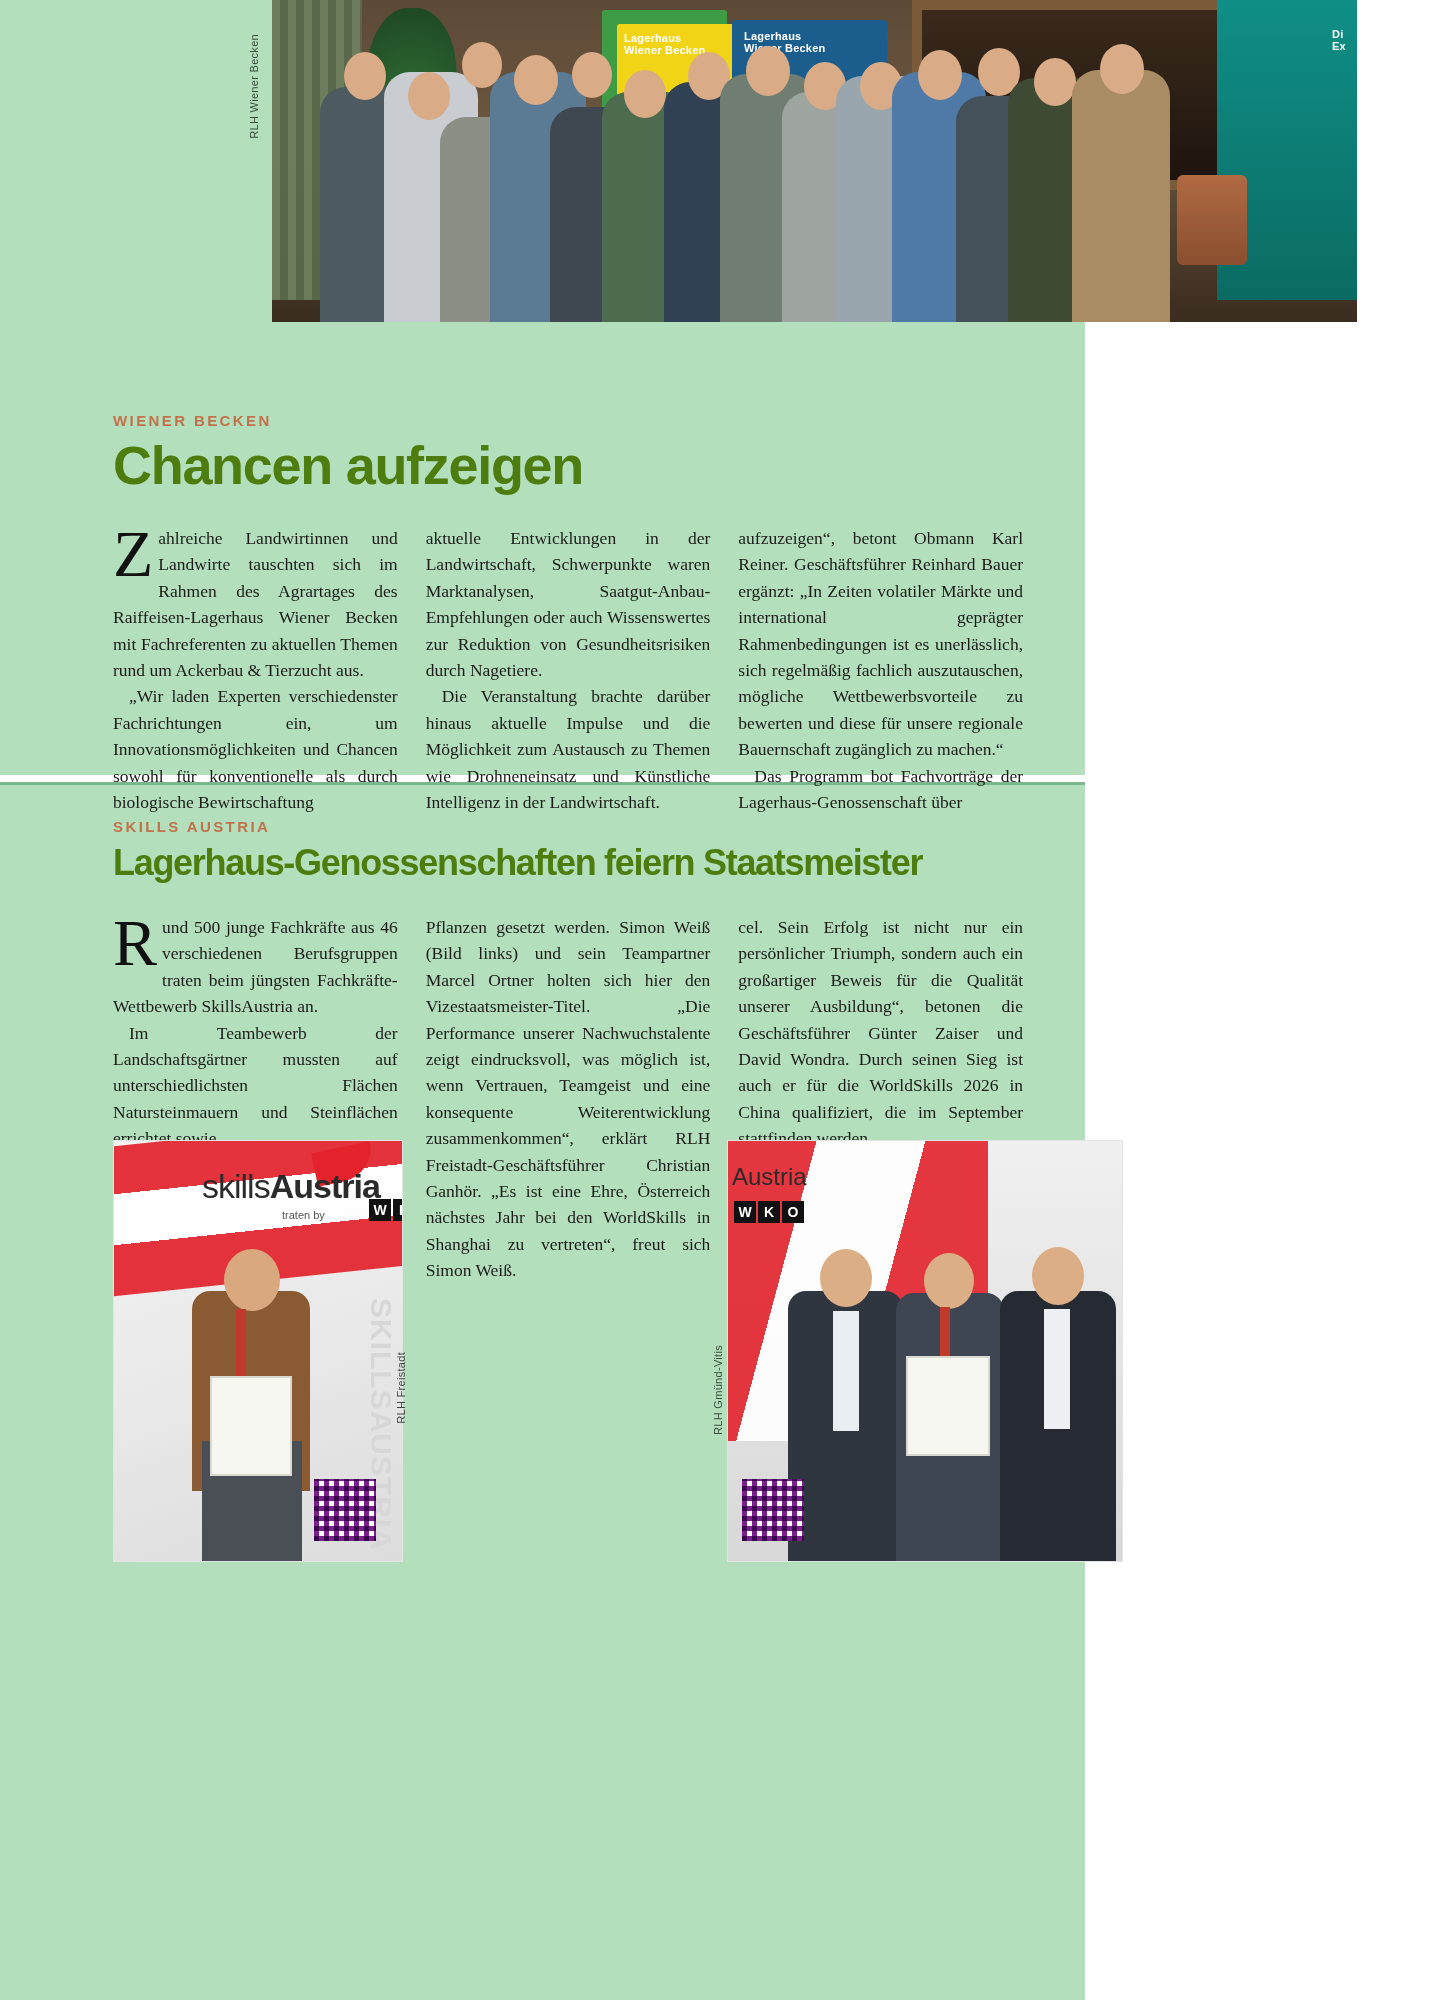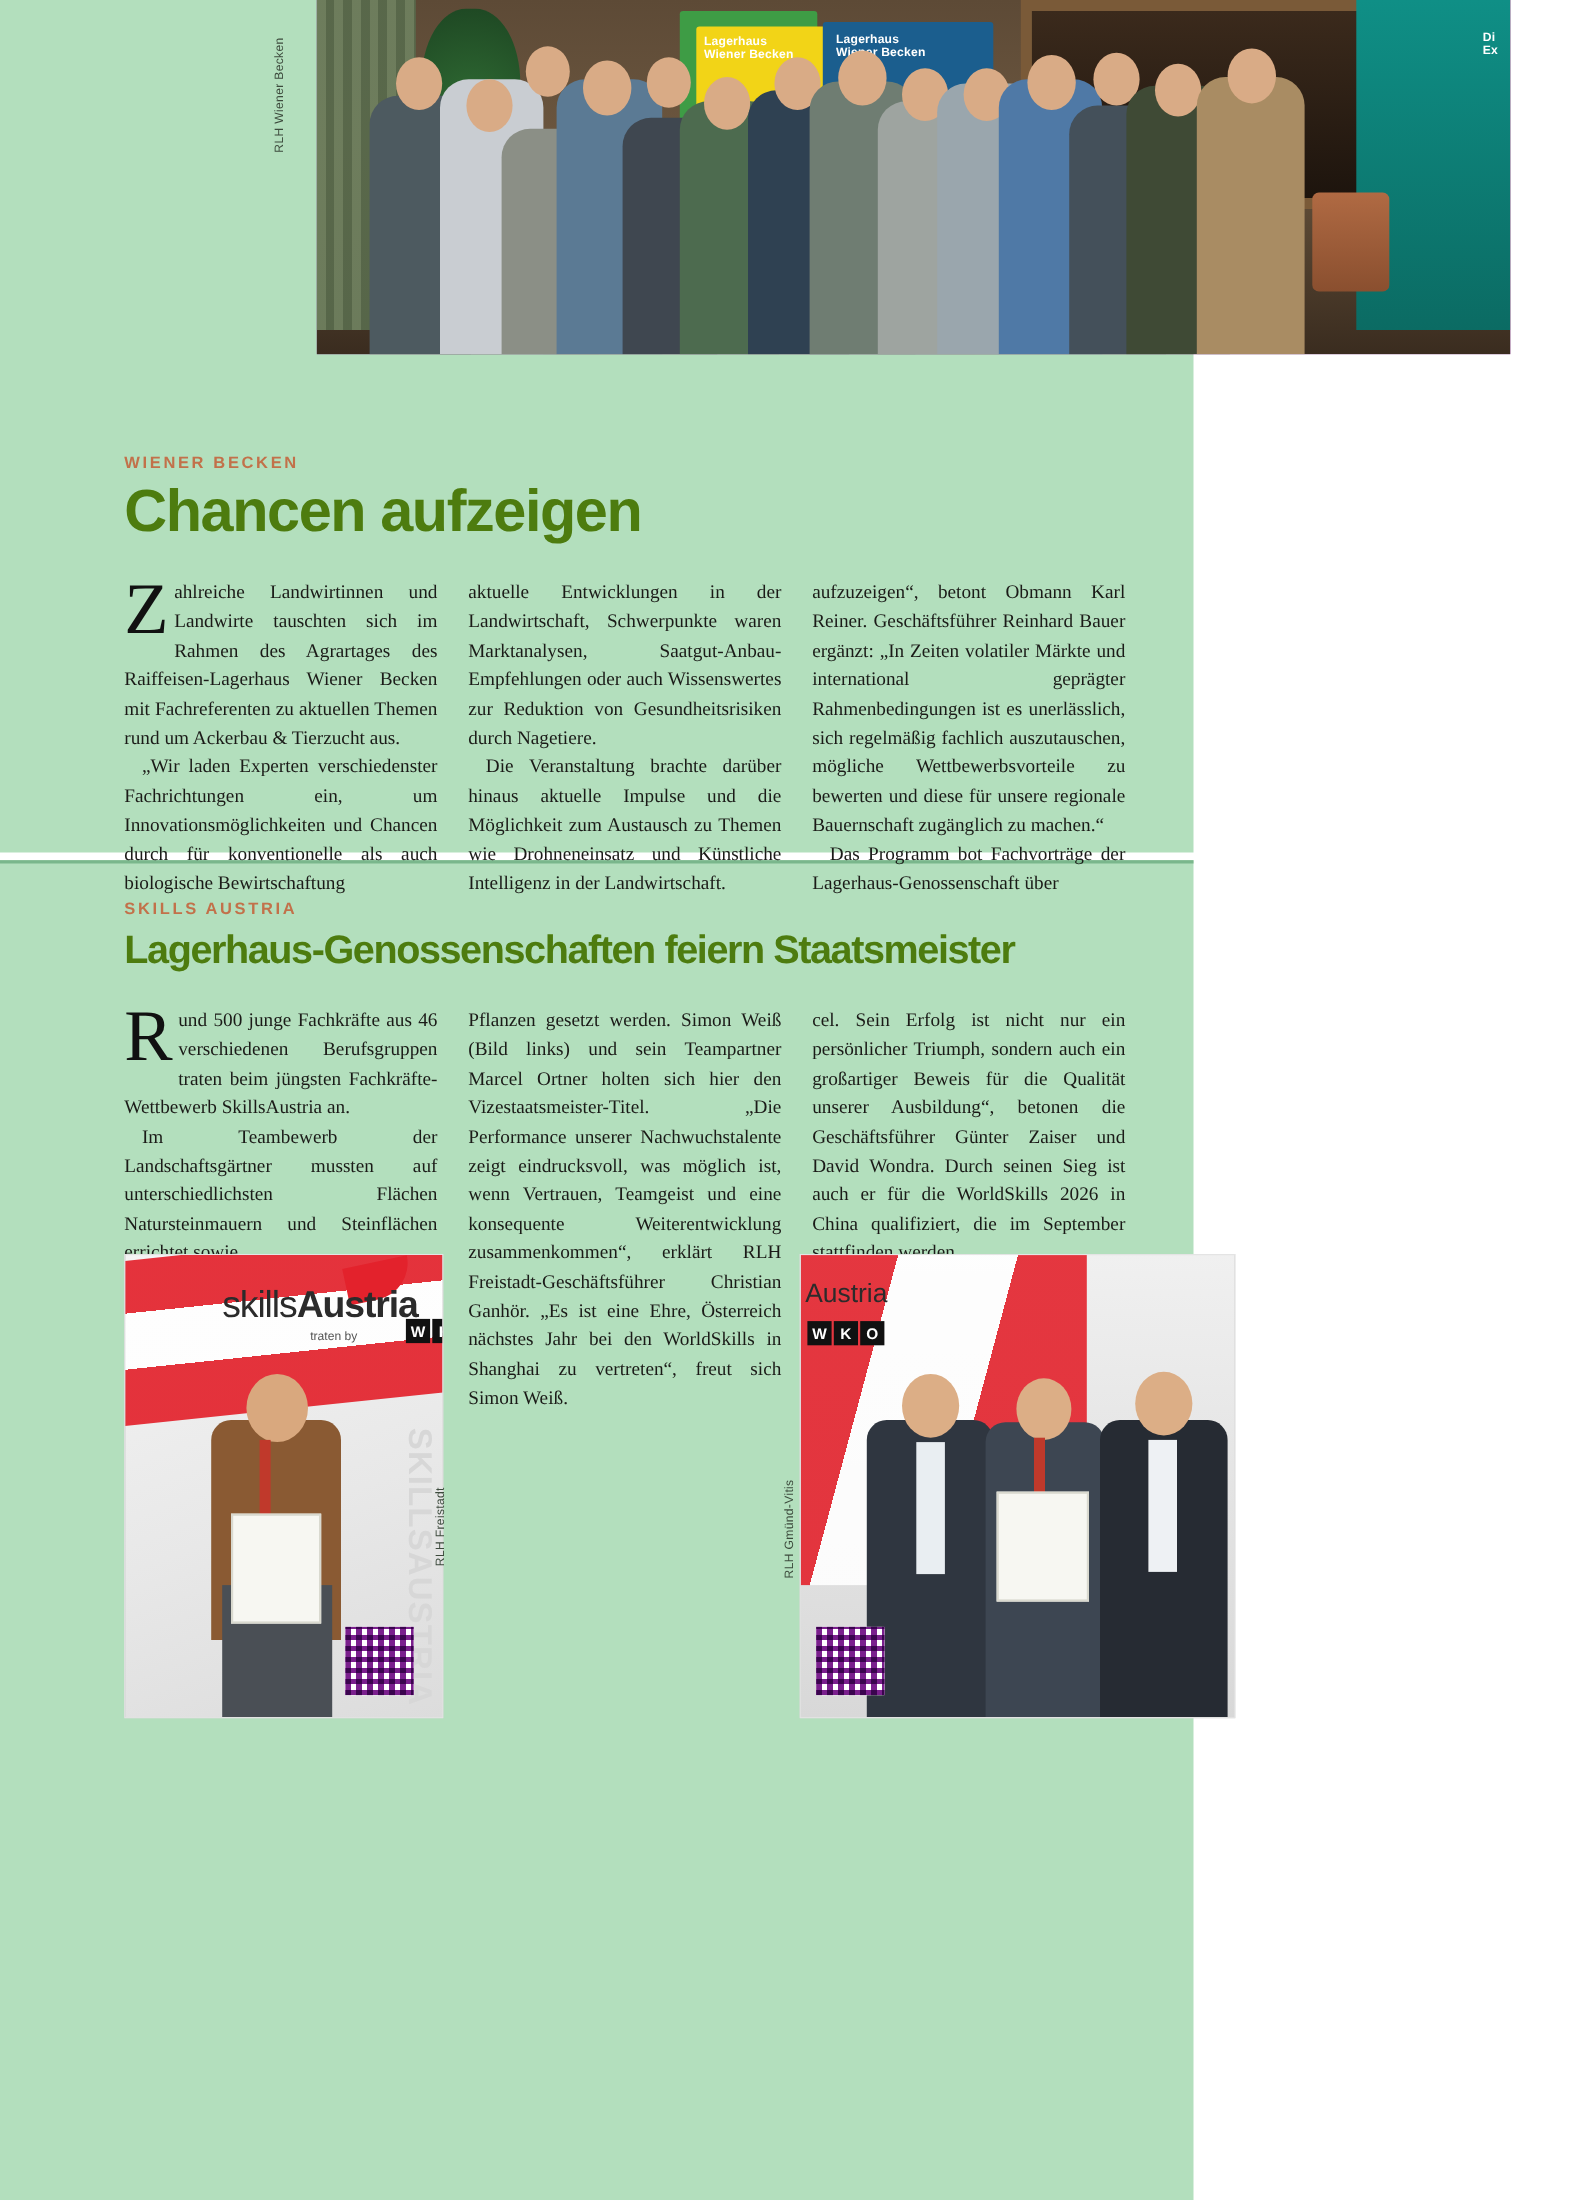--- a/index.html
+++ b/index.html
@@ -29,22 +29,22 @@
   }
 
   
   .crop-mark{
     position:absolute;left:14px;top:18px;width:12px;height:8px;
   }
   .crop-mark i{display:block;height:2px;background:#4a4a4a;margin-bottom:2px;}
 
   
   .hero{
-    position:absolute;left:288px;top:0;width:1085px;height:322px;
-    overflow:hidden;background:#701a75;
+    position:absolute;left:272px;top:0;width:1085px;height:322px;
+    overflow:hidden;background:#c2410c;
   }
   .hero .room{
     position:absolute;inset:0;
     background:
       linear-gradient(180deg,#5d4a36 0%,#6b563f 40%,#3a2c1f 100%);
   }
   .hero .curtain-l{
     position:absolute;left:0;top:0;width:90px;height:300px;
     background:repeating-linear-gradient(90deg,#6e7f5e 0 8px,#58694b 8px 16px);
     opacity:.95;
@@ -266,21 +266,21 @@
 
   <div class="hero-credit">RLH Wiener Becken</div>
 
   <div class="article" style="left:113px;top:412px;width:910px;">
     <div class="kicker">WIENER BECKEN</div>
     <div class="headline big">Chancen aufzeigen</div>
 
     <div class="cols" style="margin-top:30px;">
       <div class="col">
         <p class="first dropcap">Zahlreiche Landwirtinnen und Landwirte tauschten sich im Rahmen des Agrartages des Raiffeisen-Lagerhaus Wiener Becken mit Fachreferenten zu aktuellen Themen rund um Ackerbau &amp; Tierzucht aus.</p>
-        <p>„Wir laden Experten verschiedenster Fachrichtungen ein, um Innovationsmöglichkeiten und Chancen durch für konventionelle als auch biologische Bewirtschaftung</p>
+        <p>„Wir laden Experten verschiedenster Fachrichtungen ein, um Innovationsmöglichkeiten und Chancen sowohl für konventionelle als durch biologische Bewirtschaftung</p>
       </div>
       <div class="col">
         <p class="first">aktuelle Entwicklungen in der Landwirtschaft, Schwerpunkte waren Marktanalysen, Saatgut-Anbau-Empfehlungen oder auch Wissenswertes zur Reduktion von Gesundheitsrisiken durch Nagetiere.</p>
         <p>Die Veranstaltung brachte darüber hinaus aktuelle Impulse und die Möglichkeit zum Austausch zu Themen wie Drohneneinsatz und Künstliche Intelligenz in der Landwirtschaft.</p>
       </div>
       <div class="col">
         <p class="first">aufzuzeigen“, betont Obmann Karl Reiner. Geschäftsführer Reinhard Bauer ergänzt: „In Zeiten volatiler Märkte und international geprägter Rahmenbedingungen ist es unerlässlich, sich regelmäßig fachlich auszutauschen, mögliche Wettbewerbsvorteile zu bewerten und diese für unsere regionale Bauernschaft zugänglich zu machen.“</p>
         <p>Das Programm bot Fachvorträge der Lagerhaus-Genossenschaft über</p>
       </div>
     </div>

